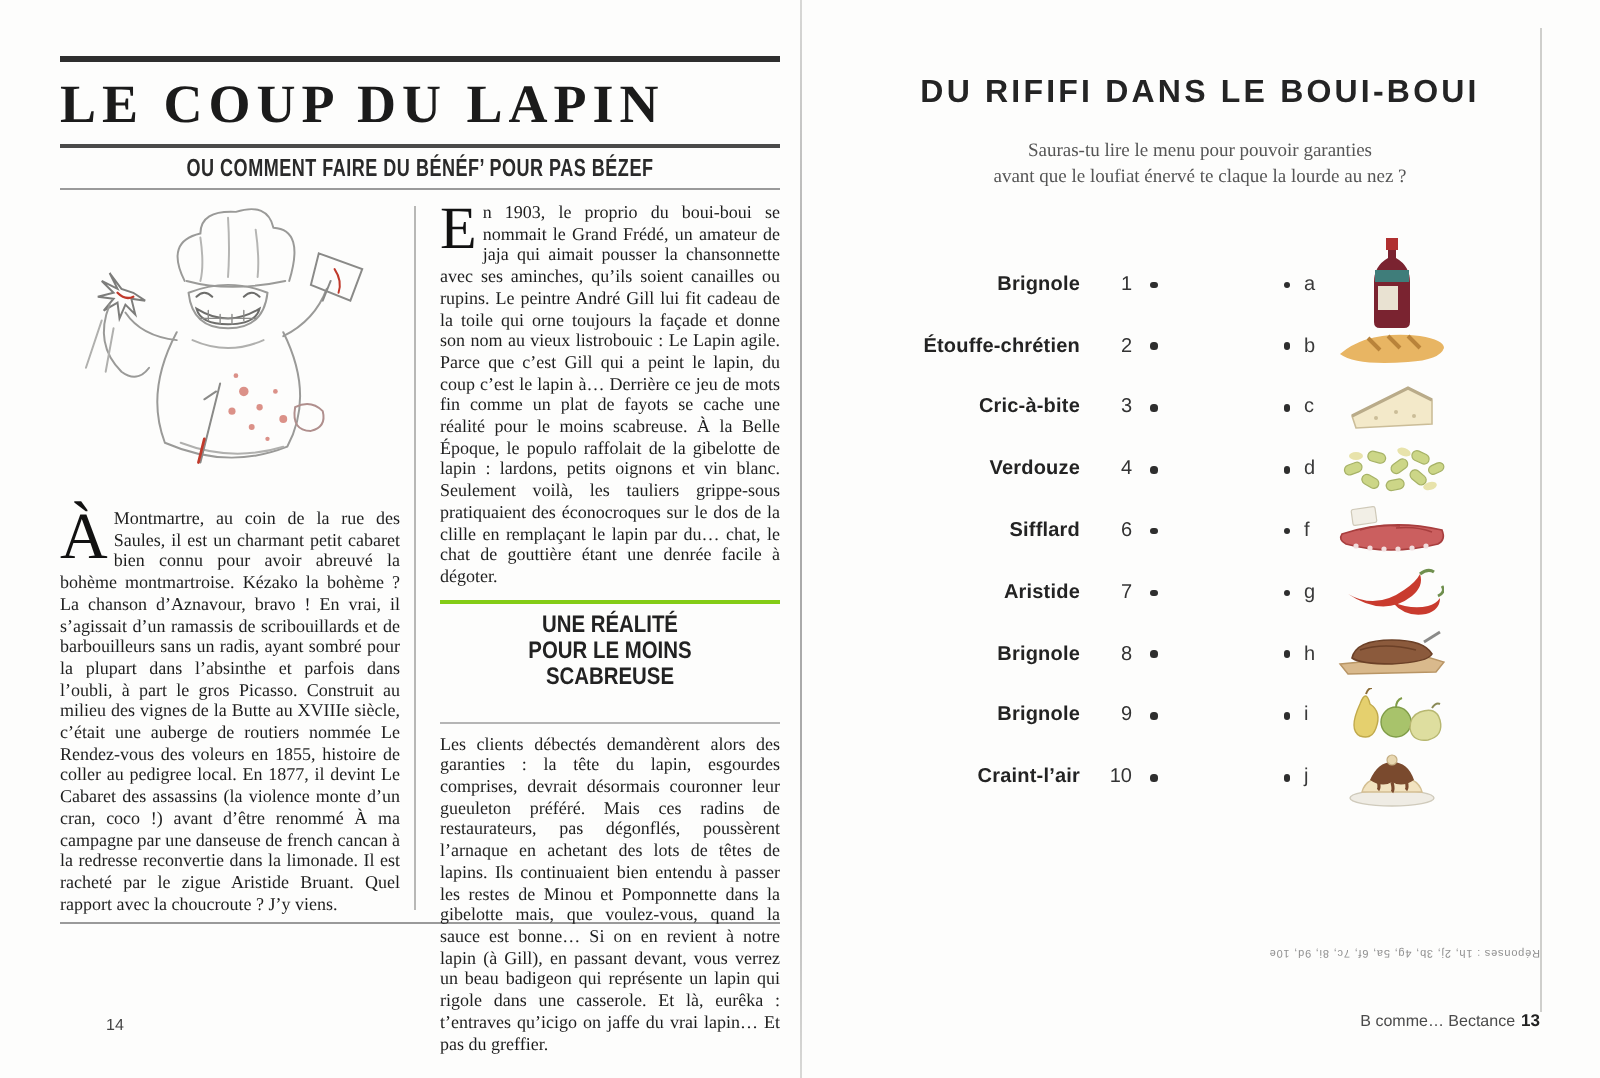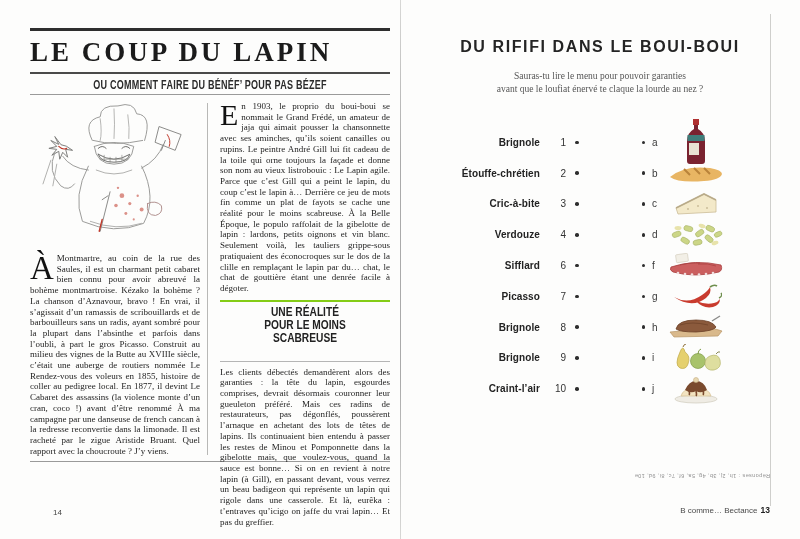--- a/index.html
+++ b/index.html
@@ -231,21 +231,21 @@
                 <circle cx="31" cy="21.5" r="1.3"></circle>
                 <circle cx="38" cy="21" r="1.3"></circle>
                 <circle cx="45" cy="20" r="1.3"></circle>
               </g>
               <path d="M12,12 q10,-3 20,-2 M30,11 q10,-1 18,2" stroke="#a83e3e" stroke-width=".7" fill="none"></path>
             </svg>
         </span>
       </div>
 
       <div class="q-row">
-        <span class="q-word">Picasso</span>
+        <span class="q-word">Aristide</span>
         <span class="q-num">7</span>
         <span class="q-dot"></span>
           <span class="q-gap"></span>
           <span class="q-dot"></span>
         <span class="q-letter">g</span>
         <span class="q-icon">
           <svg width="52" height="26" viewBox="0 0 52 26">
               <path d="M4,14 q14,8 28,-2 q6,-4 8,-8 q2,6 -4,11 q-14,11 -32,-1 z" fill="#c93b2e"></path>
               <path d="M40,4 q4,-3 7,-1" stroke="#6f8f4e" stroke-width="1.6" fill="none"></path>
               <path d="M26,18 q10,4 18,2 q4,-1 6,-4 q0,6 -7,8 q-10,2 -17,-6 z" fill="#c93b2e"></path>

